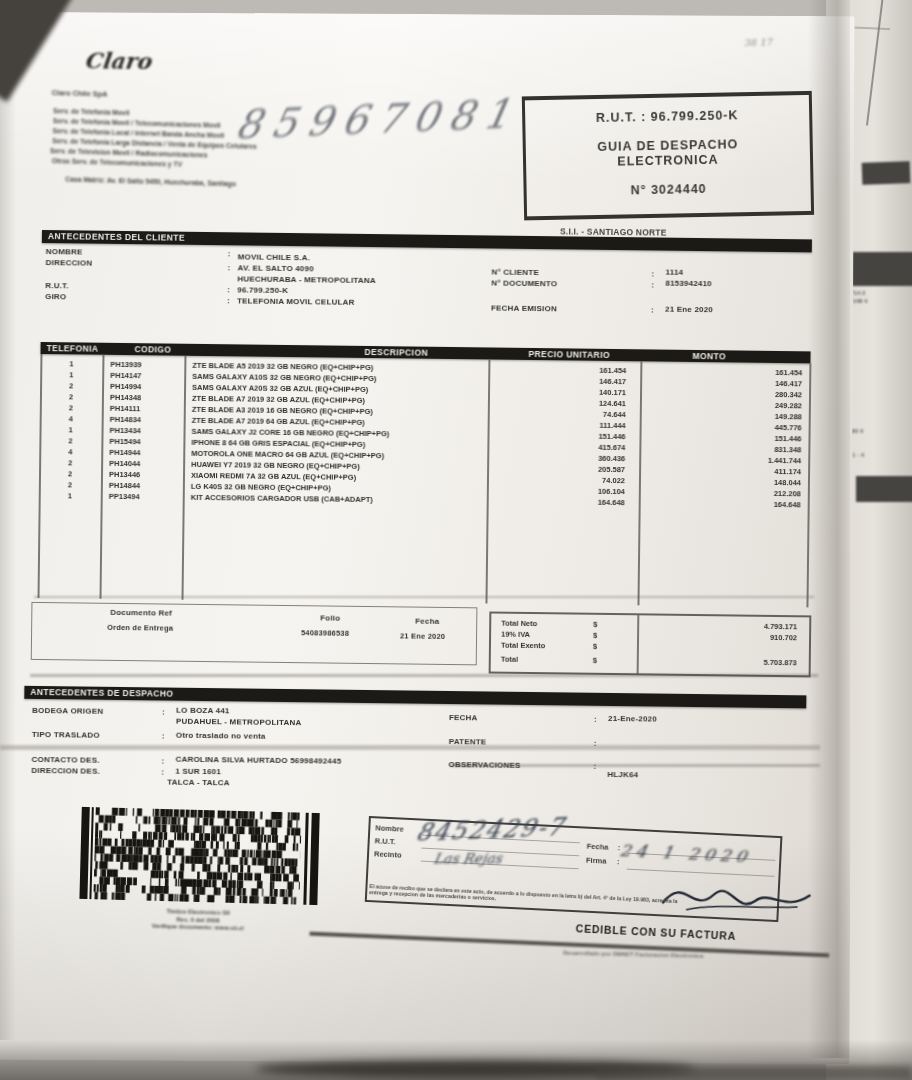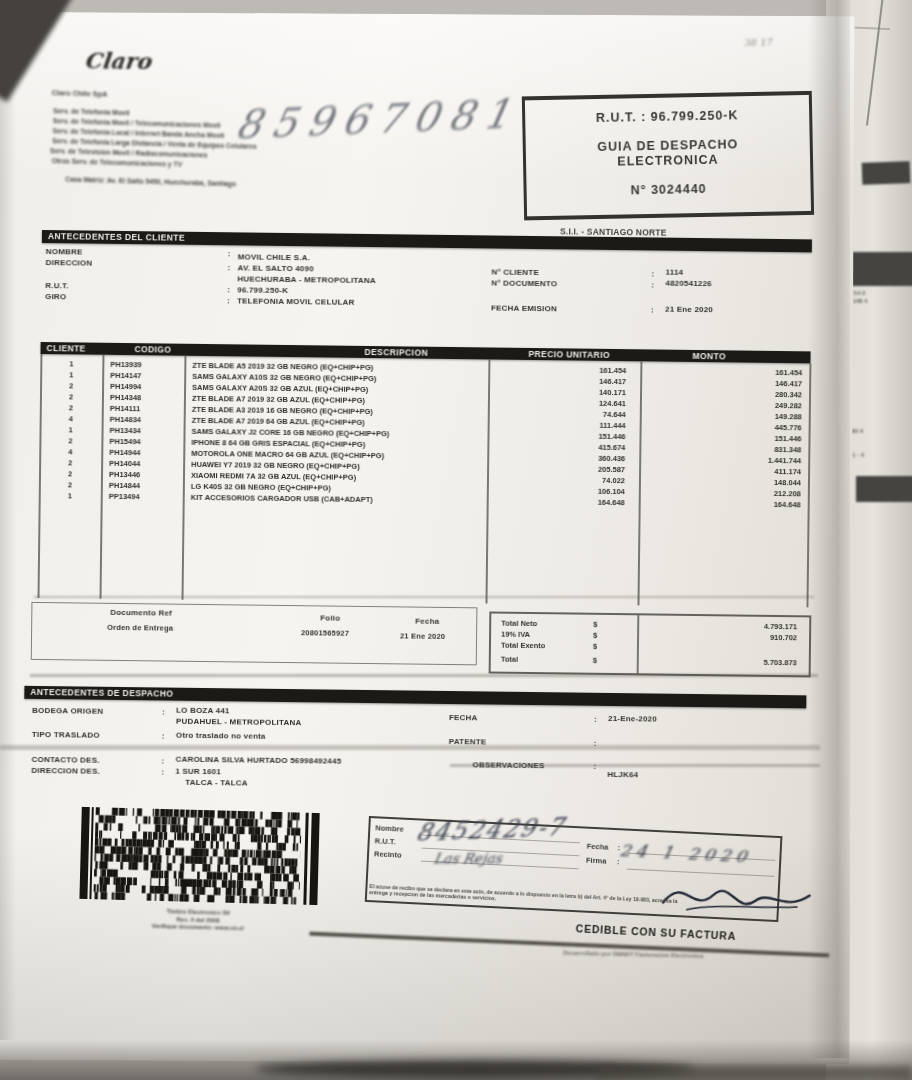--- a/index.html
+++ b/index.html
@@ -166,28 +166,28 @@
     <span class="lbl" style="left:46px;top:292px">GIRO</span>
     <span class="lbl" style="left:228px;top:294px">:</span>
     <span class="val" style="left:238px;top:294px">TELEFONIA MOVIL CELULAR</span>
 
     <span class="lbl" style="left:492px;top:262px">N° CLIENTE</span>
     <span class="lbl" style="left:652px;top:262px">:</span>
     <span class="val" style="left:666px;top:260px">1114</span>
 
     <span class="lbl" style="left:492px;top:273px">N° DOCUMENTO</span>
     <span class="lbl" style="left:652px;top:273px">:</span>
-    <span class="val" style="left:666px;top:271px">4820541226</span>
+    <span class="val" style="left:666px;top:271px">8153942410</span>
 
     <span class="lbl" style="left:492px;top:298px">FECHA EMISION</span>
     <span class="lbl" style="left:652px;top:298px">:</span>
     <span class="val" style="left:666px;top:297px">21 Ene 2020</span>
 
     <div class="bar" style="left:42px;top:342px;width:770px;height:12px;line-height:12px">
-      <span style="left:6px">CLIENTE</span>
+      <span style="left:6px">TELEFONIA</span>
       <span style="left:94px">CODIGO</span>
       <span style="left:324px">DESCRIPCION</span>
       <span style="left:488px">PRECIO UNITARIO</span>
       <span style="left:652px">MONTO</span>
     </div>
 
     <div class="vline" style="left:42px;top:354px;height:244px"></div>
     <div class="vline" style="left:104px;top:354px;height:244px"></div>
     <div class="vline" style="left:186px;top:354px;height:244px"></div>
     <div class="vline" style="left:490px;top:354px;height:244px"></div>
@@ -286,21 +286,21 @@
           <span class="c un">164.648</span>
           <span class="c am">164.648</span>
         </div>
     </div>
 
     <div class="refbox"></div>
     <span class="lbl" style="left:115px;top:607px;font-size:8px">Documento Ref</span>
     <span class="lbl" style="left:325px;top:610px;font-size:8px">Folio</span>
     <span class="lbl" style="left:420px;top:612px;font-size:8px">Fecha</span>
     <span class="val" style="left:112px;top:622px;font-size:7.5px">Orden de Entrega</span>
-    <span class="val" style="left:306px;top:625px;font-size:7.5px">20801565927</span>
+    <span class="val" style="left:306px;top:625px;font-size:7.5px">54083986538</span>
     <span class="val" style="left:405px;top:627px;font-size:7.5px">21 Ene 2020</span>
 
     <div class="totbox">
       <div class="vline" style="left:146px;top:0;height:58px"></div>
       <div class="totrow">
           <span class="tl">Total Neto</span>
           <span class="td">$</span>
           <span class="tv">4.793.171</span>
         </div>
       <div class="totrow">
@@ -333,31 +333,31 @@
     <span class="lbl" style="left:168px;top:730px">:</span>
     <span class="val" style="left:182px;top:729px">Otro traslado no venta</span>
 
     <span class="lbl" style="left:38px;top:755px">CONTACTO DES.</span>
     <span class="lbl" style="left:168px;top:755px">:</span>
     <span class="val" style="left:182px;top:753px">CAROLINA SILVA HURTADO 56998492445</span>
 
     <span class="lbl" style="left:38px;top:766px">DIRECCION DES.</span>
     <span class="lbl" style="left:168px;top:766px">:</span>
     <span class="val" style="left:182px;top:765px">1 SUR 1601</span>
-    <span class="val" style="left:192px;top:776px">TALCA - TALCA</span>
+    <span class="val" style="left:174px;top:776px">TALCA - TALCA</span>
 
     <span class="lbl" style="left:455px;top:708px">FECHA</span>
     <span class="lbl" style="left:600px;top:708px">:</span>
     <span class="val" style="left:614px;top:707px">21-Ene-2020</span>
 
     <span class="lbl" style="left:455px;top:732px">PATENTE</span>
     <span class="lbl" style="left:600px;top:732px">:</span>
     <span class="val" style="left:614px;top:763px">HLJK64</span>
 
-    <span class="lbl" style="left:479px;top:755px">OBSERVACIONES</span>
+    <span class="lbl" style="left:455px;top:755px">OBSERVACIONES</span>
     <span class="lbl" style="left:600px;top:755px">:</span>
     <span class="val" style="left:614px;top:754px"></span>
 
     <div class="bcwrap">
       <svg id="barcode" class="bcsvg" width="238" height="92">
           <rect x="0" y="0" width="8" height="92" fill="#16150f"></rect>
           <rect x="10" y="0" width="2" height="92" fill="#16150f"></rect>
           <rect x="224" y="0" width="3" height="92" fill="#16150f"></rect>
           <rect x="230" y="0" width="8" height="92" fill="#16150f"></rect>
           <rect x="14" y="0" width="3.985280277207494" height="7.7" fill="#16150f"></rect>

